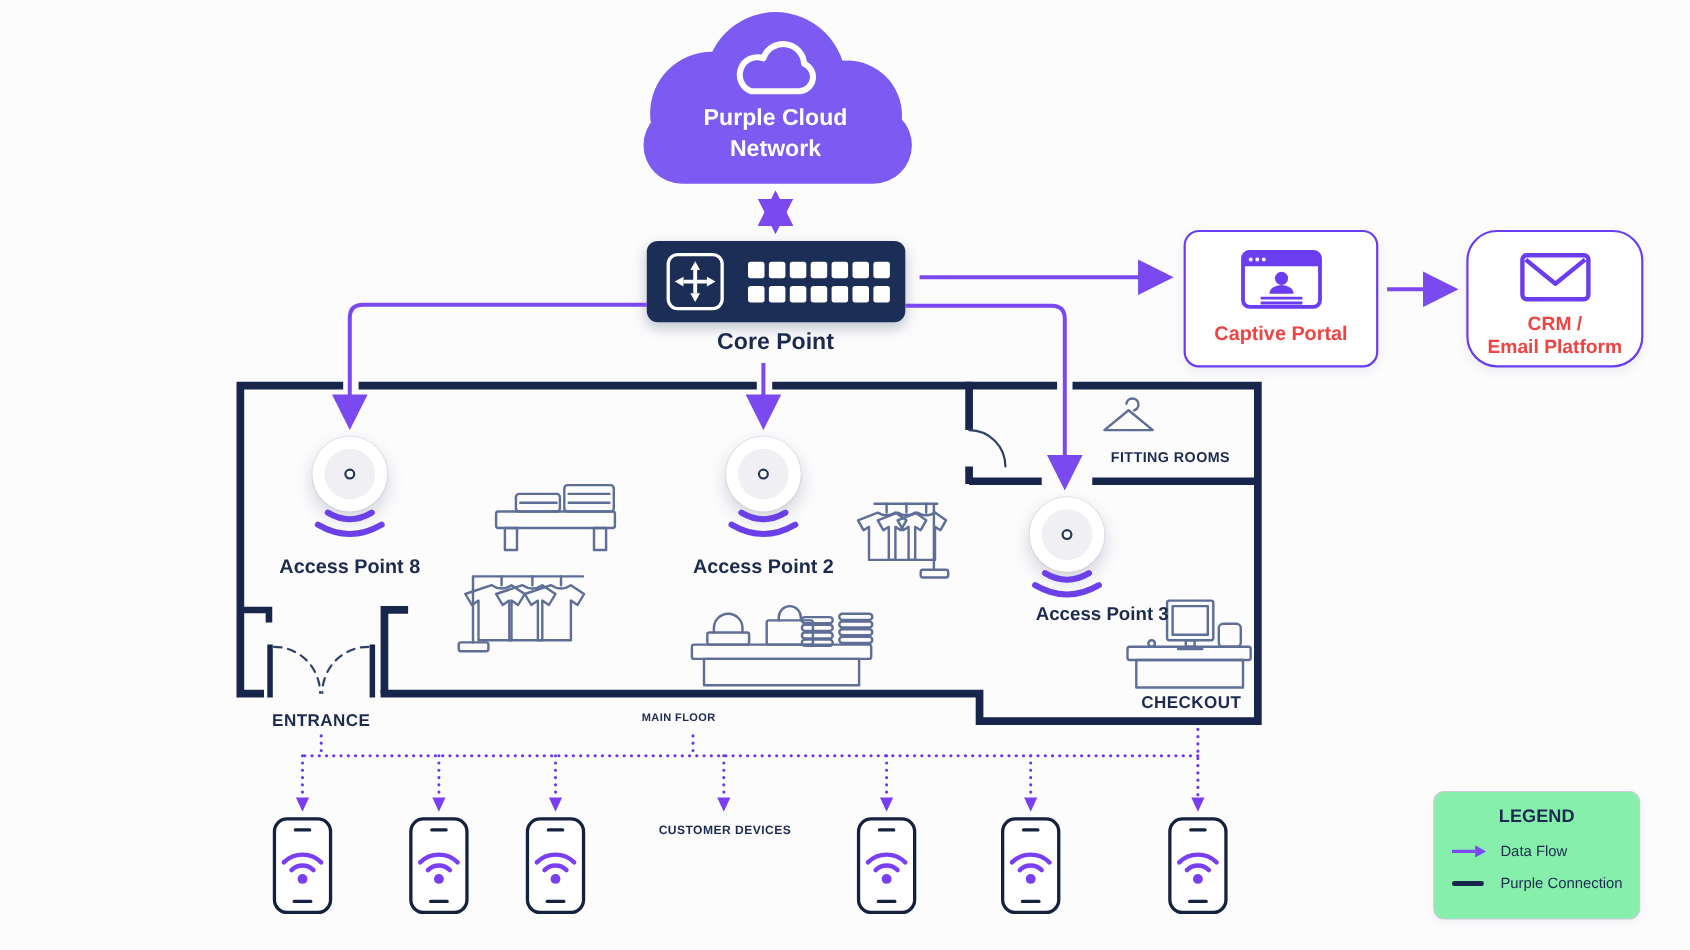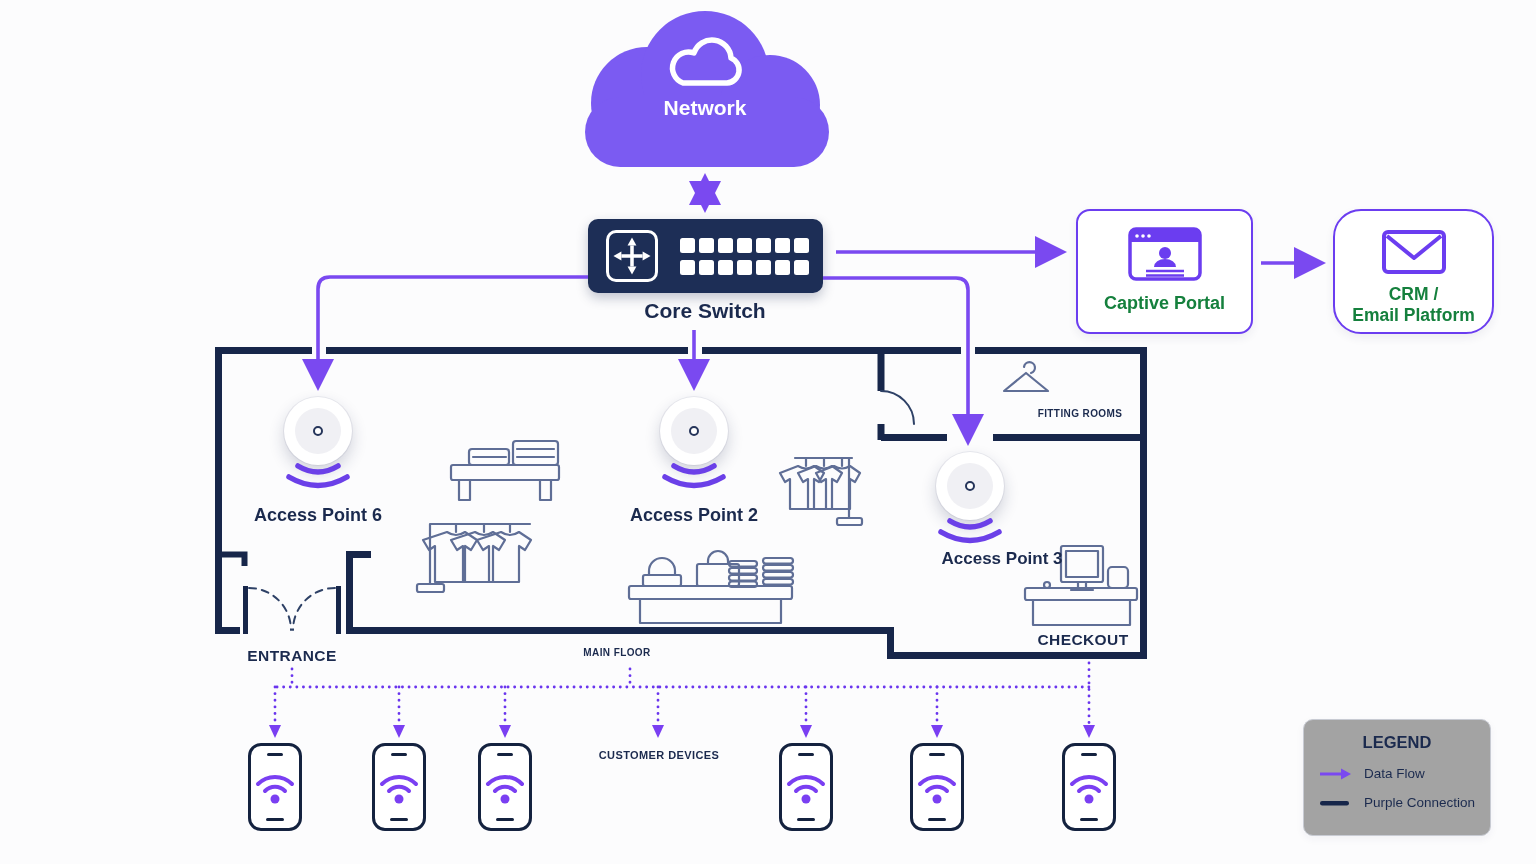--- a/index.html
+++ b/index.html
@@ -14,33 +14,33 @@
   
   .switch{position:absolute;left:588px;top:219px;width:235px;height:74px;background:#1d2e56;
           border-radius:10px;box-shadow:0 5px 12px rgba(20,30,70,.25);}
   .switch-icon{position:absolute;left:18px;top:11px;width:52px;height:52px;border:3px solid #fff;border-radius:10px;box-sizing:border-box;}
   .ports{position:absolute;left:92px;top:19px;display:grid;grid-template-columns:repeat(7,15px);grid-template-rows:15px 15px;gap:7px 4px;}
   .port{background:#fff;border-radius:2.5px;}
   
   .svc{position:absolute;width:177px;height:125px;background:#fff;border:2.5px solid #6b3df0;border-radius:14px;
        box-sizing:border-box;display:flex;flex-direction:column;align-items:center;justify-content:flex-start;
        box-shadow:0 4px 10px rgba(40,40,90,.07);}
-  .svc .svc-label{font-weight:bold;color:#15803d;font-size:18px;text-align:center;line-height:21px;}
+  .svc .svc-label{font-weight:bold;color:#ef4444;font-size:18px;text-align:center;line-height:21px;}
   
   .ap{position:absolute;width:68px;height:68px;border-radius:50%;background:#ffffff;
       box-shadow:0 7px 16px rgba(30,40,80,.20),0 0 0 1px #ececf1;display:flex;align-items:center;justify-content:center;}
   .ap-in{width:46px;height:46px;border-radius:50%;background:#f0f0f4;display:flex;align-items:center;justify-content:center;}
   .ap-dot{width:10px;height:10px;border-radius:50%;background:#fff;border:2.5px solid #26355a;box-sizing:border-box;}
   
   .phone{position:absolute;width:54px;height:88px;border:3.5px solid #14223f;border-radius:13px;background:#fff;
          box-sizing:border-box;display:flex;align-items:center;justify-content:center;}
   .phone:before{content:"";position:absolute;top:7px;left:50%;transform:translateX(-50%);width:16px;height:3px;border-radius:2px;background:#14223f;}
   .phone:after{content:"";position:absolute;bottom:7px;left:50%;transform:translateX(-50%);width:18px;height:3px;border-radius:2px;background:#14223f;}
   
-  .legend{position:absolute;left:1303px;top:719px;width:188px;height:117px;background:#a3a3a3;border:1.5px solid #c8cbd3;
+  .legend{position:absolute;left:1303px;top:719px;width:188px;height:117px;background:#86efac;border:1.5px solid #c8cbd3;
           border-radius:10px;box-sizing:border-box;box-shadow:0 3px 8px rgba(40,40,90,.05);}
   .legend-title{font-weight:bold;font-size:16.5px;color:#1b2a4e;text-align:center;margin-top:13px;}
   .legend-row{display:flex;align-items:center;margin:14px 0 0 14px;}
   .legend-row .txt{font-weight:normal;font-size:13.5px;color:#1b2a4e;margin-left:12px;}
 </style>
 </head>
 <body>
 
 <div id="stage">
 
@@ -137,20 +137,21 @@
   <svg class="abs" style="left:565px;top:5px" width="280" height="165" viewBox="0 0 280 165">
     <g fill="#7b5bf2">
       <circle cx="82" cy="98" r="56"></circle>
       <circle cx="140" cy="70" r="64"></circle>
       <circle cx="205" cy="100" r="50"></circle>
       <rect x="20" y="92" width="244" height="70" rx="35"></rect>
     </g>
     <path d="M 118 78 h 44 a 13 13 0 0 0 4 -25 a 19 19 0 0 0 -37 -5 a 15 15 0 0 0 -11 30 z" fill="none" stroke="#ffffff" stroke-width="5.5" stroke-linejoin="round" stroke-linecap="round"></path>
   </svg>
   <div class="cloud-text">
+    <div>Purple Cloud</div>
     <div>Network</div>
   </div>
 
   <div class="switch">
     <div class="switch-icon">
       <svg width="46" height="46" viewBox="0 0 52 52">
         <path d="M 26 14 V 38 M 14 26 H 38" stroke="#fff" stroke-width="4" fill="none"></path>
         <polygon points="21,14 31,14 26,5" fill="#fff"></polygon>
         <polygon points="21,38 31,38 26,47" fill="#fff"></polygon>
         <polygon points="14,21 14,31 5,26" fill="#fff"></polygon>
@@ -167,21 +168,21 @@
         <div class="port"></div>
       <div class="port"></div>
         <div class="port"></div>
         <div class="port"></div>
         <div class="port"></div>
         <div class="port"></div>
         <div class="port"></div>
         <div class="port"></div>
     </div>
   </div>
-  <div class="lbl" style="left:705px;top:299px;font-size:21px;">Core Switch</div>
+  <div class="lbl" style="left:705px;top:299px;font-size:21px;">Core Point</div>
 
   <div class="svc" style="left:1076px;top:209px;">
     <svg width="74" height="54" viewBox="0 0 74 54" style="margin-top:16px;">
       <rect x="2" y="2" width="70" height="50" rx="6" fill="none" stroke="#6b3df0" stroke-width="3.5"></rect>
       <path d="M 8 2 h 58 a 6 6 0 0 1 6 6 v 7 H 2 V 8 a 6 6 0 0 1 6 -6 z" fill="#6b3df0"></path>
       <circle cx="9" cy="9" r="1.8" fill="#fff"></circle>
         <circle cx="15" cy="9" r="1.8" fill="#fff"></circle>
         <circle cx="21" cy="9" r="1.8" fill="#fff"></circle>
       <circle cx="37" cy="26" r="6" fill="#6b3df0"></circle>
       <path d="M 26 40 a 11 8 0 0 1 22 0 z" fill="#6b3df0"></path>
@@ -210,25 +211,25 @@
       <div class="ap-in">
         <div class="ap-dot"></div>
       </div>
     </div>
   <div class="ap" style="left:936px;top:452px;">
       <div class="ap-in">
         <div class="ap-dot"></div>
       </div>
     </div>
 
-  <div class="lbl" style="left:318px;top:505px;font-size:18px;">Access Point 6</div>
+  <div class="lbl" style="left:318px;top:505px;font-size:18px;">Access Point 8</div>
   <div class="lbl" style="left:694px;top:505px;font-size:18px;">Access Point 2</div>
   <div class="lbl" style="left:970px;top:549px;font-size:17px;margin-left:32px;">Access Point 3</div>
 
-  <div class="lbl" style="left:1064px;top:408px;font-size:10px;letter-spacing:.4px;margin-left:16px;">FITTING ROOMS</div>
+  <div class="lbl" style="left:1064px;top:408px;font-size:13px;letter-spacing:.4px;">FITTING ROOMS</div>
   <div class="lbl" style="left:1083px;top:631px;font-size:15.5px;letter-spacing:.4px;">CHECKOUT</div>
   <div class="lbl" style="left:292px;top:647px;font-size:15.5px;letter-spacing:.4px;">ENTRANCE</div>
   <div class="lbl" style="left:617px;top:647px;font-size:10px;letter-spacing:.4px;">MAIN FLOOR</div>
   <div class="lbl" style="left:659px;top:749px;font-size:11px;letter-spacing:.4px;">CUSTOMER DEVICES</div>
 
   <svg class="abs" style="left:0;top:0" width="1536" height="864" viewBox="0 0 1536 864">
     <defs>
       <marker id="ah" markerWidth="9" markerHeight="9" refX="6.5" refY="4.5" orient="auto-start-reverse">
         <path d="M0,0 L9,4.5 L0,9 z" fill="#7a49f0"></path>
       </marker>

